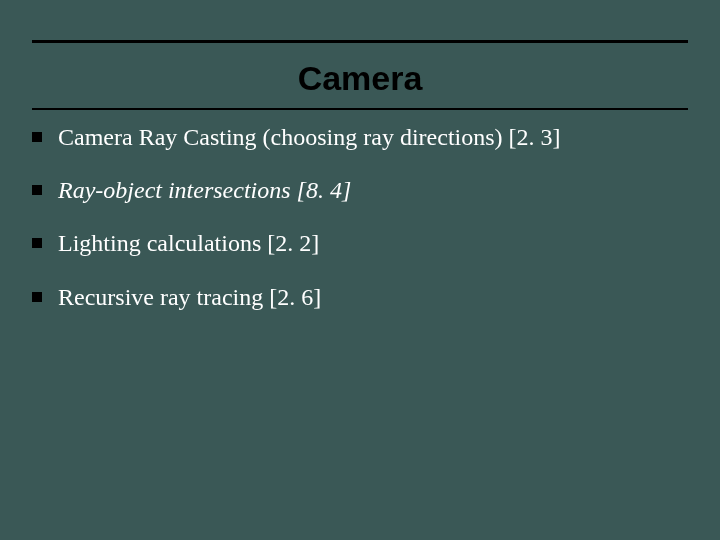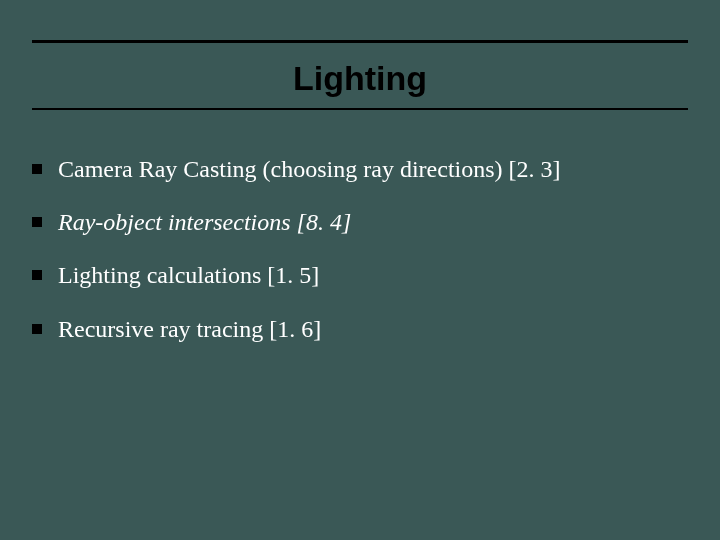--- a/index.html
+++ b/index.html
@@ -22,21 +22,21 @@
     padding: 16px 0 10px 0;
     text-align: center;
   }
   .title {
     font-family: Arial, Helvetica, sans-serif;
     font-weight: 700;
     font-size: 34px;
     color: #000;
   }
   .list {
-    margin-top: 44px;
+    margin-top: 12px;
   }
   .item {
     display: flex;
     align-items: flex-start;
     margin-bottom: 22px;
     font-size: 24px;
     line-height: 1.3;
   }
   .bullet {
     width: 10px;
@@ -46,33 +46,33 @@
     margin-right: 16px;
     flex: 0 0 10px;
   }
   .italic { font-style: italic; }
 </style>
 </head>
 <body>
 
 <div class="slide">
   <div class="title-wrap">
-    <div class="title">Lighting</div>
+    <div class="title">Camera</div>
   </div>
   <div class="list">
       <div class="item">
         <span class="bullet"></span>
         <span>Camera Ray Casting (choosing ray directions) [2. 3]</span>
       </div>
       <div class="item">
         <span class="bullet"></span>
         <span class="italic">Ray-object intersections [8. 4]</span>
       </div>
       <div class="item">
         <span class="bullet"></span>
-        <span>Lighting calculations [1. 5]</span>
+        <span>Lighting calculations [2. 2]</span>
       </div>
       <div class="item">
         <span class="bullet"></span>
-        <span>Recursive ray tracing [1. 6]</span>
+        <span>Recursive ray tracing [2. 6]</span>
       </div>
     </div>
 </div>
 
 </body></html>

